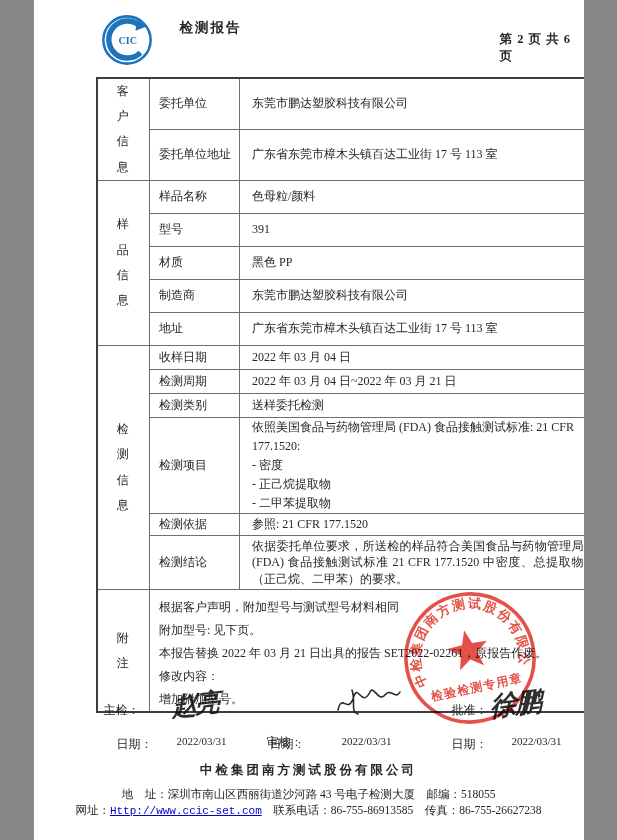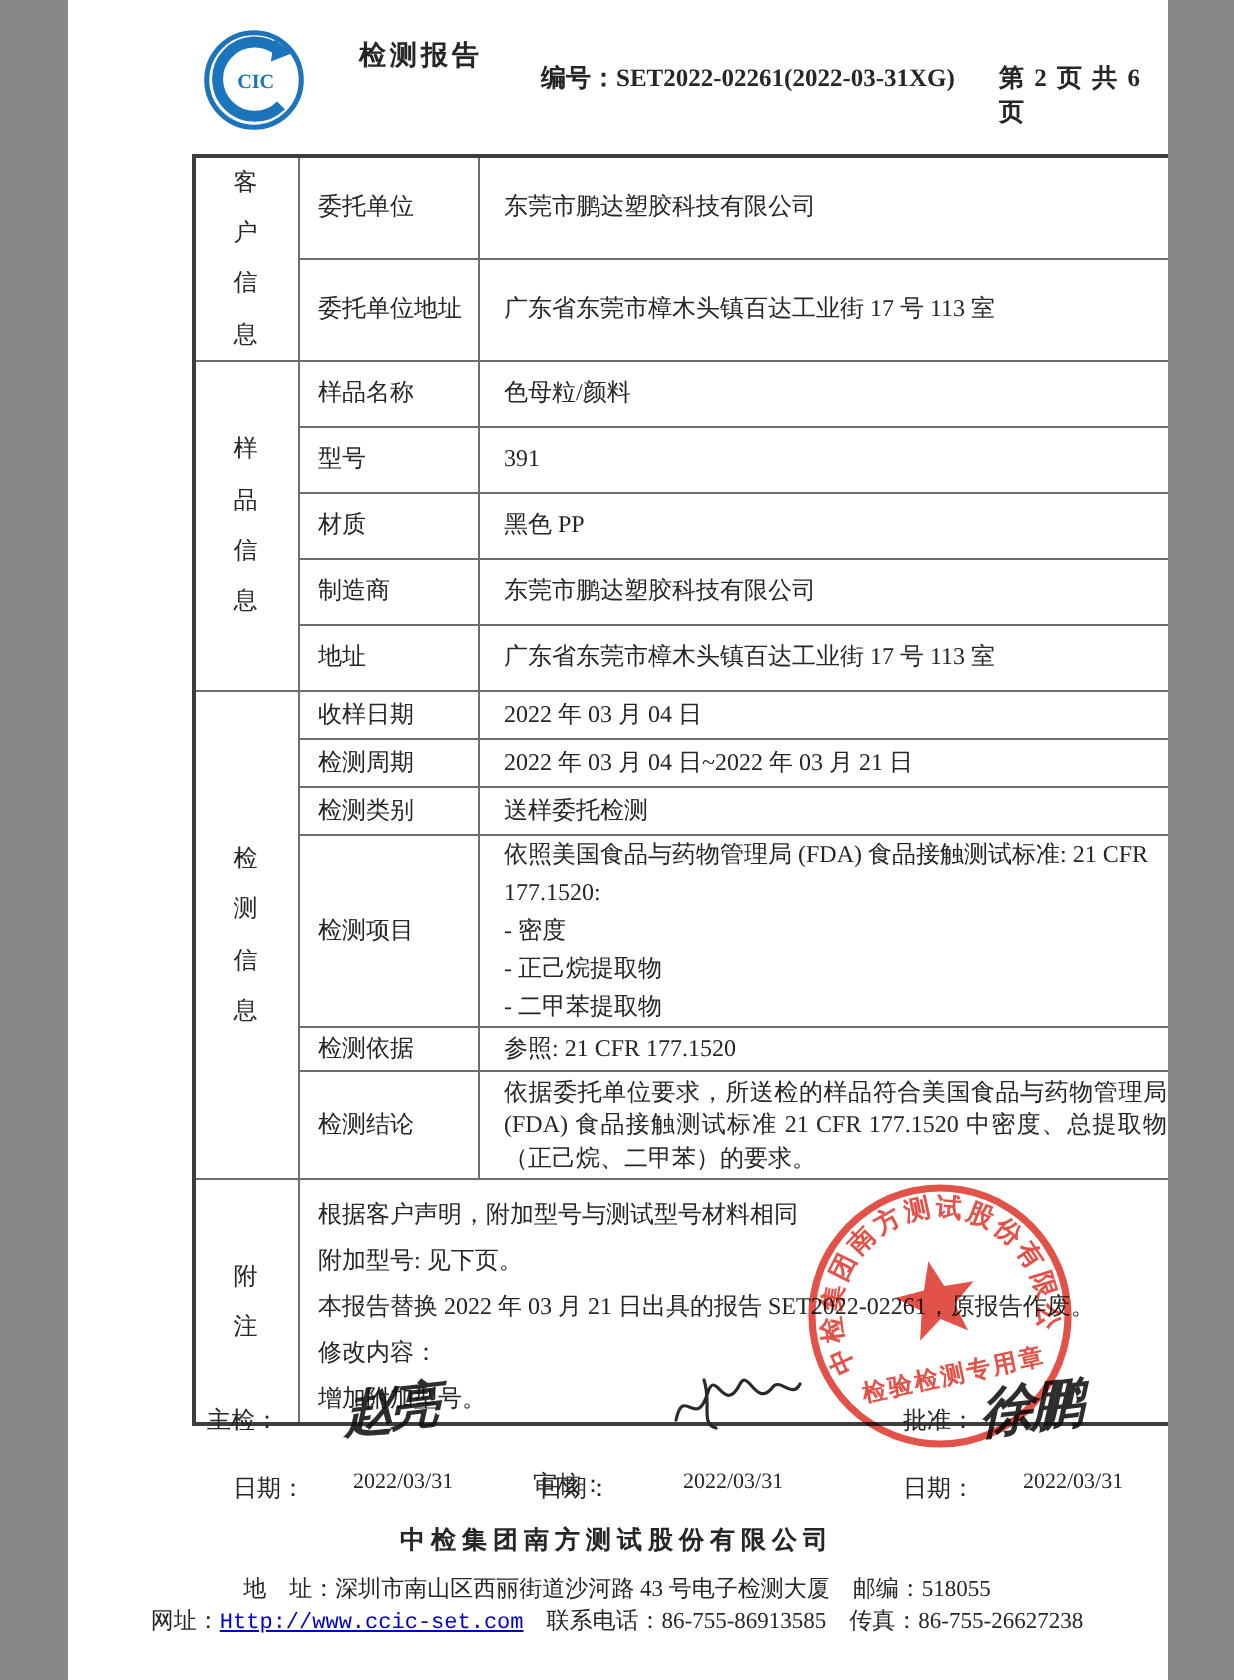--- a/index.html
+++ b/index.html
@@ -54,21 +54,20 @@
 
   <div class="hdr-logo">
     <svg viewBox="0 0 64 64" width="58" height="54">
       <circle cx="32" cy="32" r="28" fill="none" stroke="var(--logo-blue)" stroke-width="3"></circle>
       <path d="M47 15 A 22 22 0 1 0 48 47" fill="none" stroke="var(--logo-blue)" stroke-width="6.5"></path>
       <path d="M44 8 L55 16 L42 21 Z" fill="var(--logo-blue)"></path>
       <text x="33" y="37" font-size="12" text-anchor="middle" font-weight="bold" fill="var(--logo-blue)" font-family="Liberation Serif, serif">CIC</text>
     </svg>
   </div>
   <div class="hdr-title">检测报告</div>
-  <div class="hdr-no">编号：SET2022-02261(2022-03-31XG)</div>
   <div class="hdr-page">第 2 页 共 6页</div>
 
   <table class="rpt">
 
     <tbody>
         <tr class="h33">
       <td class="sec" rowspan="2"><span class="seclabel">客户信息</span></td>
       <td class="lbl">委托单位</td>
       <td class="val">东莞市鹏达塑胶科技有限公司</td>
     </tr>

